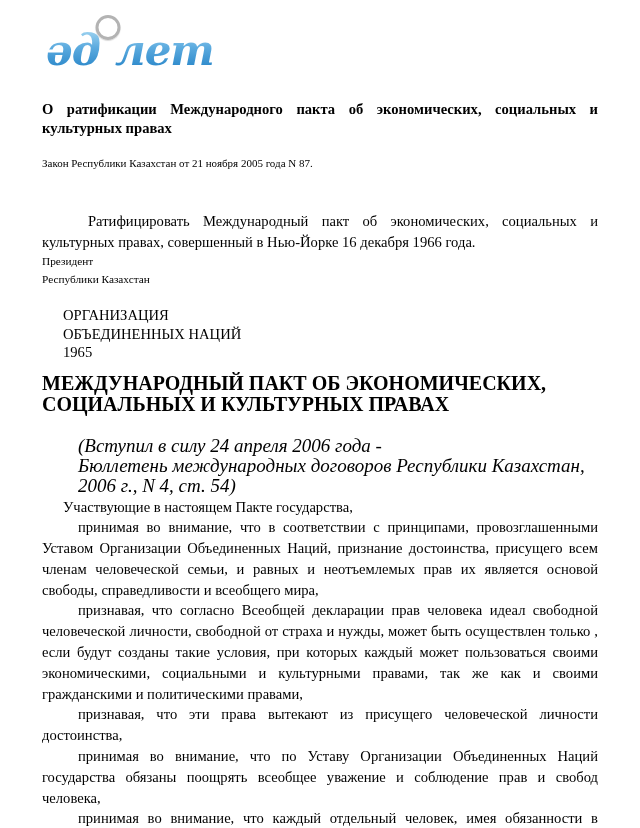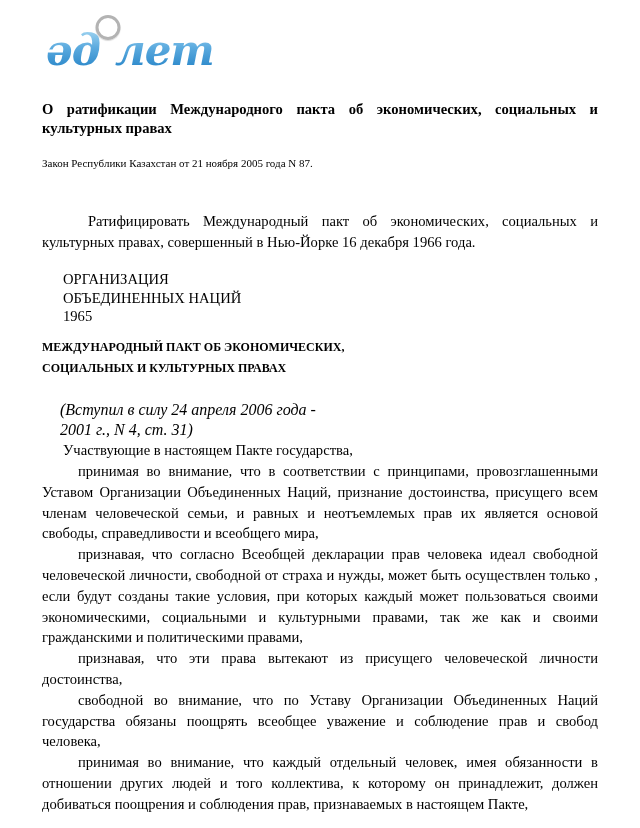--- a/index.html
+++ b/index.html
@@ -71,28 +71,28 @@
     font-size: 11.3px;
     line-height: 17.5px;
   }
   .org-block {
     margin: 18px 0 0 21px;
     font-size: 14.6px;
     line-height: 18.5px;
   }
   .pact-heading {
     margin: 11px 0 0;
-    font-size: 12px;
+    font-size: 20px;
     font-weight: bold;
     line-height: 21.5px;
   }
   .entry-note {
-    margin: 20px 0 0 18px;
+    margin: 20px 0 0 36px;
     font-style: italic;
-    font-size: 16px;
+    font-size: 19px;
     line-height: 20.2px;
   }
   .preamble-intro {
     margin: 0 0 0 21px;
     font-size: 14.6px;
     line-height: 20.8px;
   }
 </style>
 </head>
 <body>
@@ -105,39 +105,44 @@
 
   <div class="content">
 
     <h1 class="doc-title">О ратификации Международного пакта об экономических, социальных и культурных правах</h1>
 
     <div class="law-block">
       <p class="law-line">Закон Республики Казахстан от 21 ноября 2005 года N 87.</p>
       <p class="body-para indent-lg">Ратифицировать Международный пакт об экономических, социальных и культурных правах, совершенный в Нью-Йорке 16 декабря 1966 года.</p>
     </div>
 
+    <div class="signature">
+      <div>Президент</div>
+      <div>Республики Казахстан</div>
+    </div>
 
     <div class="org-block">
       <div>ОРГАНИЗАЦИЯ</div>
       <div>ОБЪЕДИНЕННЫХ НАЦИЙ</div>
       <div>1965</div>
     </div>
 
     <h2 class="pact-heading">
       <span>МЕЖДУНАРОДНЫЙ ПАКТ ОБ ЭКОНОМИЧЕСКИХ,</span><br>
       <span>СОЦИАЛЬНЫХ И КУЛЬТУРНЫХ ПРАВАХ</span>
     </h2>
 
     <div class="entry-note">
       <div>(Вступил в силу 24 апреля 2006 года -</div>
-      <div>2001 г., N 4, ст. 31)</div>
+      <div>Бюллетень международных договоров Республики Казахстан,</div>
+      <div>2006 г., N 4, ст. 54)</div>
     </div>
 
     <p class="preamble-intro">Участвующие в настоящем Пакте государства,</p>
 
     <p class="body-para">принимая во внимание, что в соответствии с принципами, провозглашенными Уставом Организации Объединенных Наций, признание достоинства, присущего всем членам человеческой семьи, и равных и неотъемлемых прав их является основой свободы, справедливости и всеобщего мира,</p>
     <p class="body-para">признавая, что согласно Всеобщей декларации прав человека идеал свободной человеческой личности, свободной от страха и нужды, может быть осуществлен только , если будут созданы такие условия, при которых каждый может пользоваться своими экономическими, социальными и культурными правами, так же как и своими гражданскими и политическими правами,</p>
     <p class="body-para">признавая, что эти права вытекают из присущего человеческой личности достоинства,</p>
-    <p class="body-para">свободной во внимание, что по Уставу Организации Объединенных Наций государства обязаны поощрять всеобщее уважение и соблюдение прав и свобод человека,</p>
+    <p class="body-para">принимая во внимание, что по Уставу Организации Объединенных Наций государства обязаны поощрять всеобщее уважение и соблюдение прав и свобод человека,</p>
     <p class="body-para">принимая во внимание, что каждый отдельный человек, имея обязанности в отношении других людей и того коллектива, к которому он принадлежит, должен добиваться поощрения и соблюдения прав, признаваемых в настоящем Пакте,</p>
 
   </div>
 </div>
 
 </body></html>

